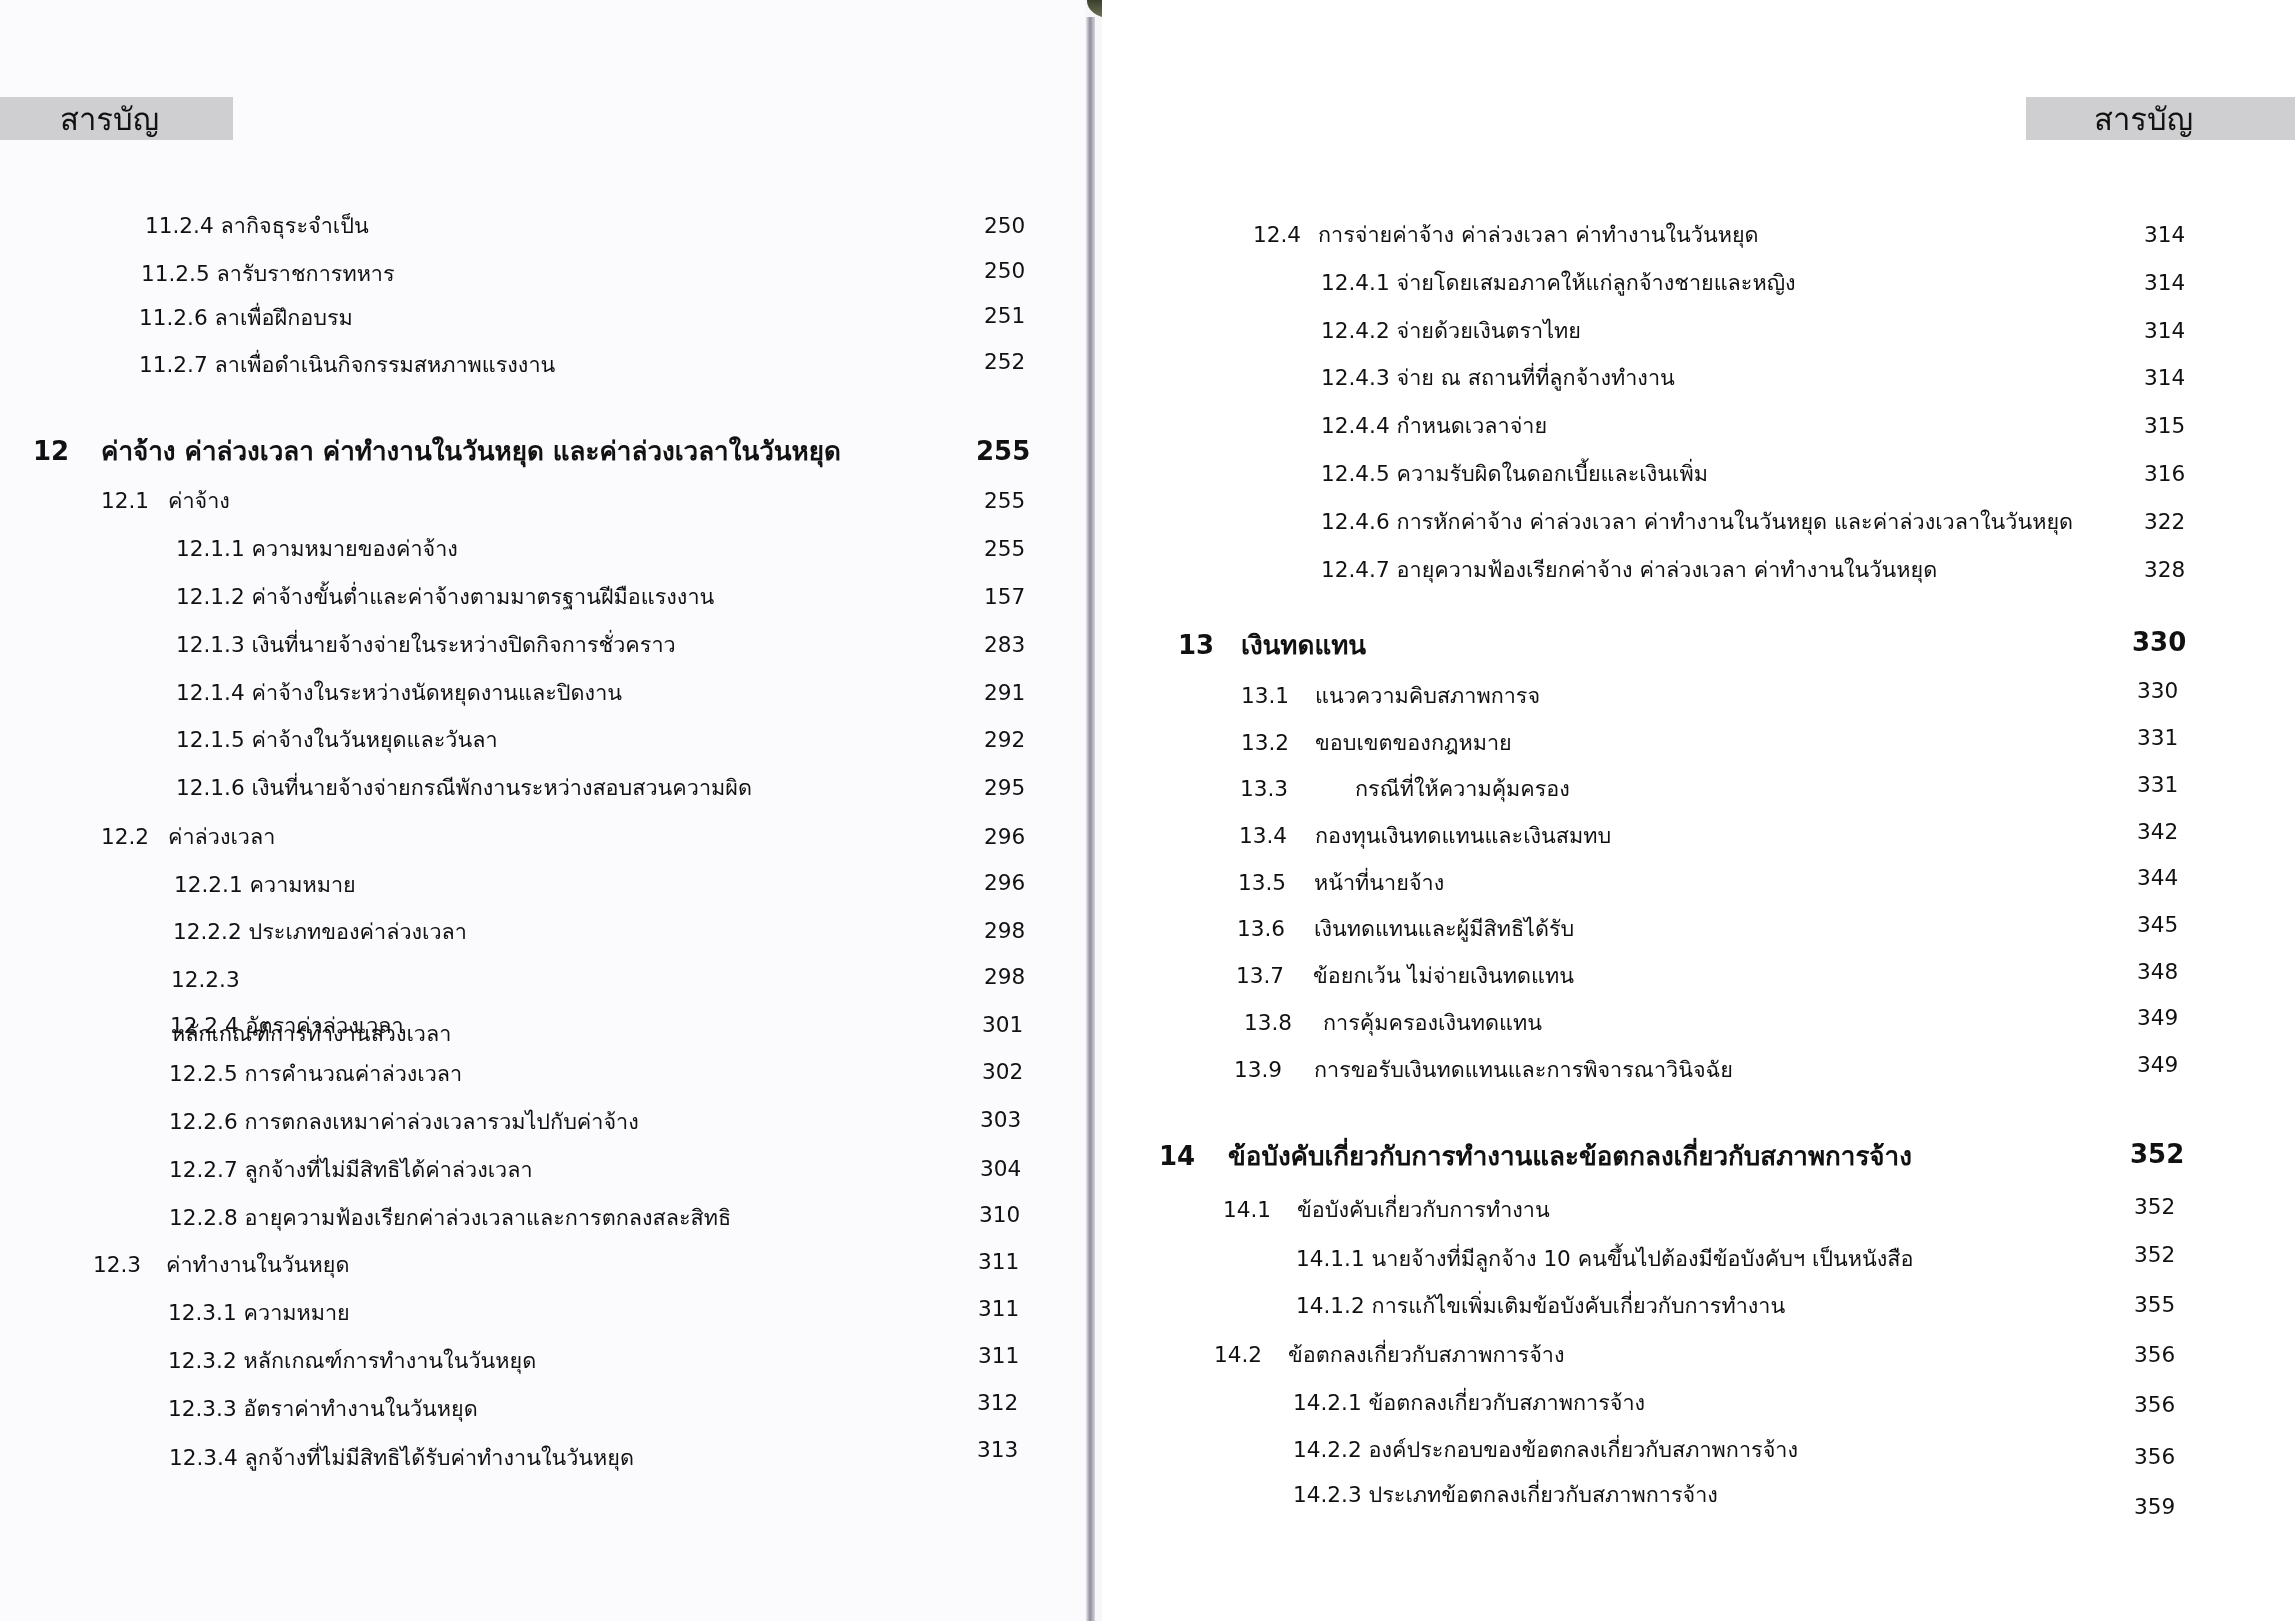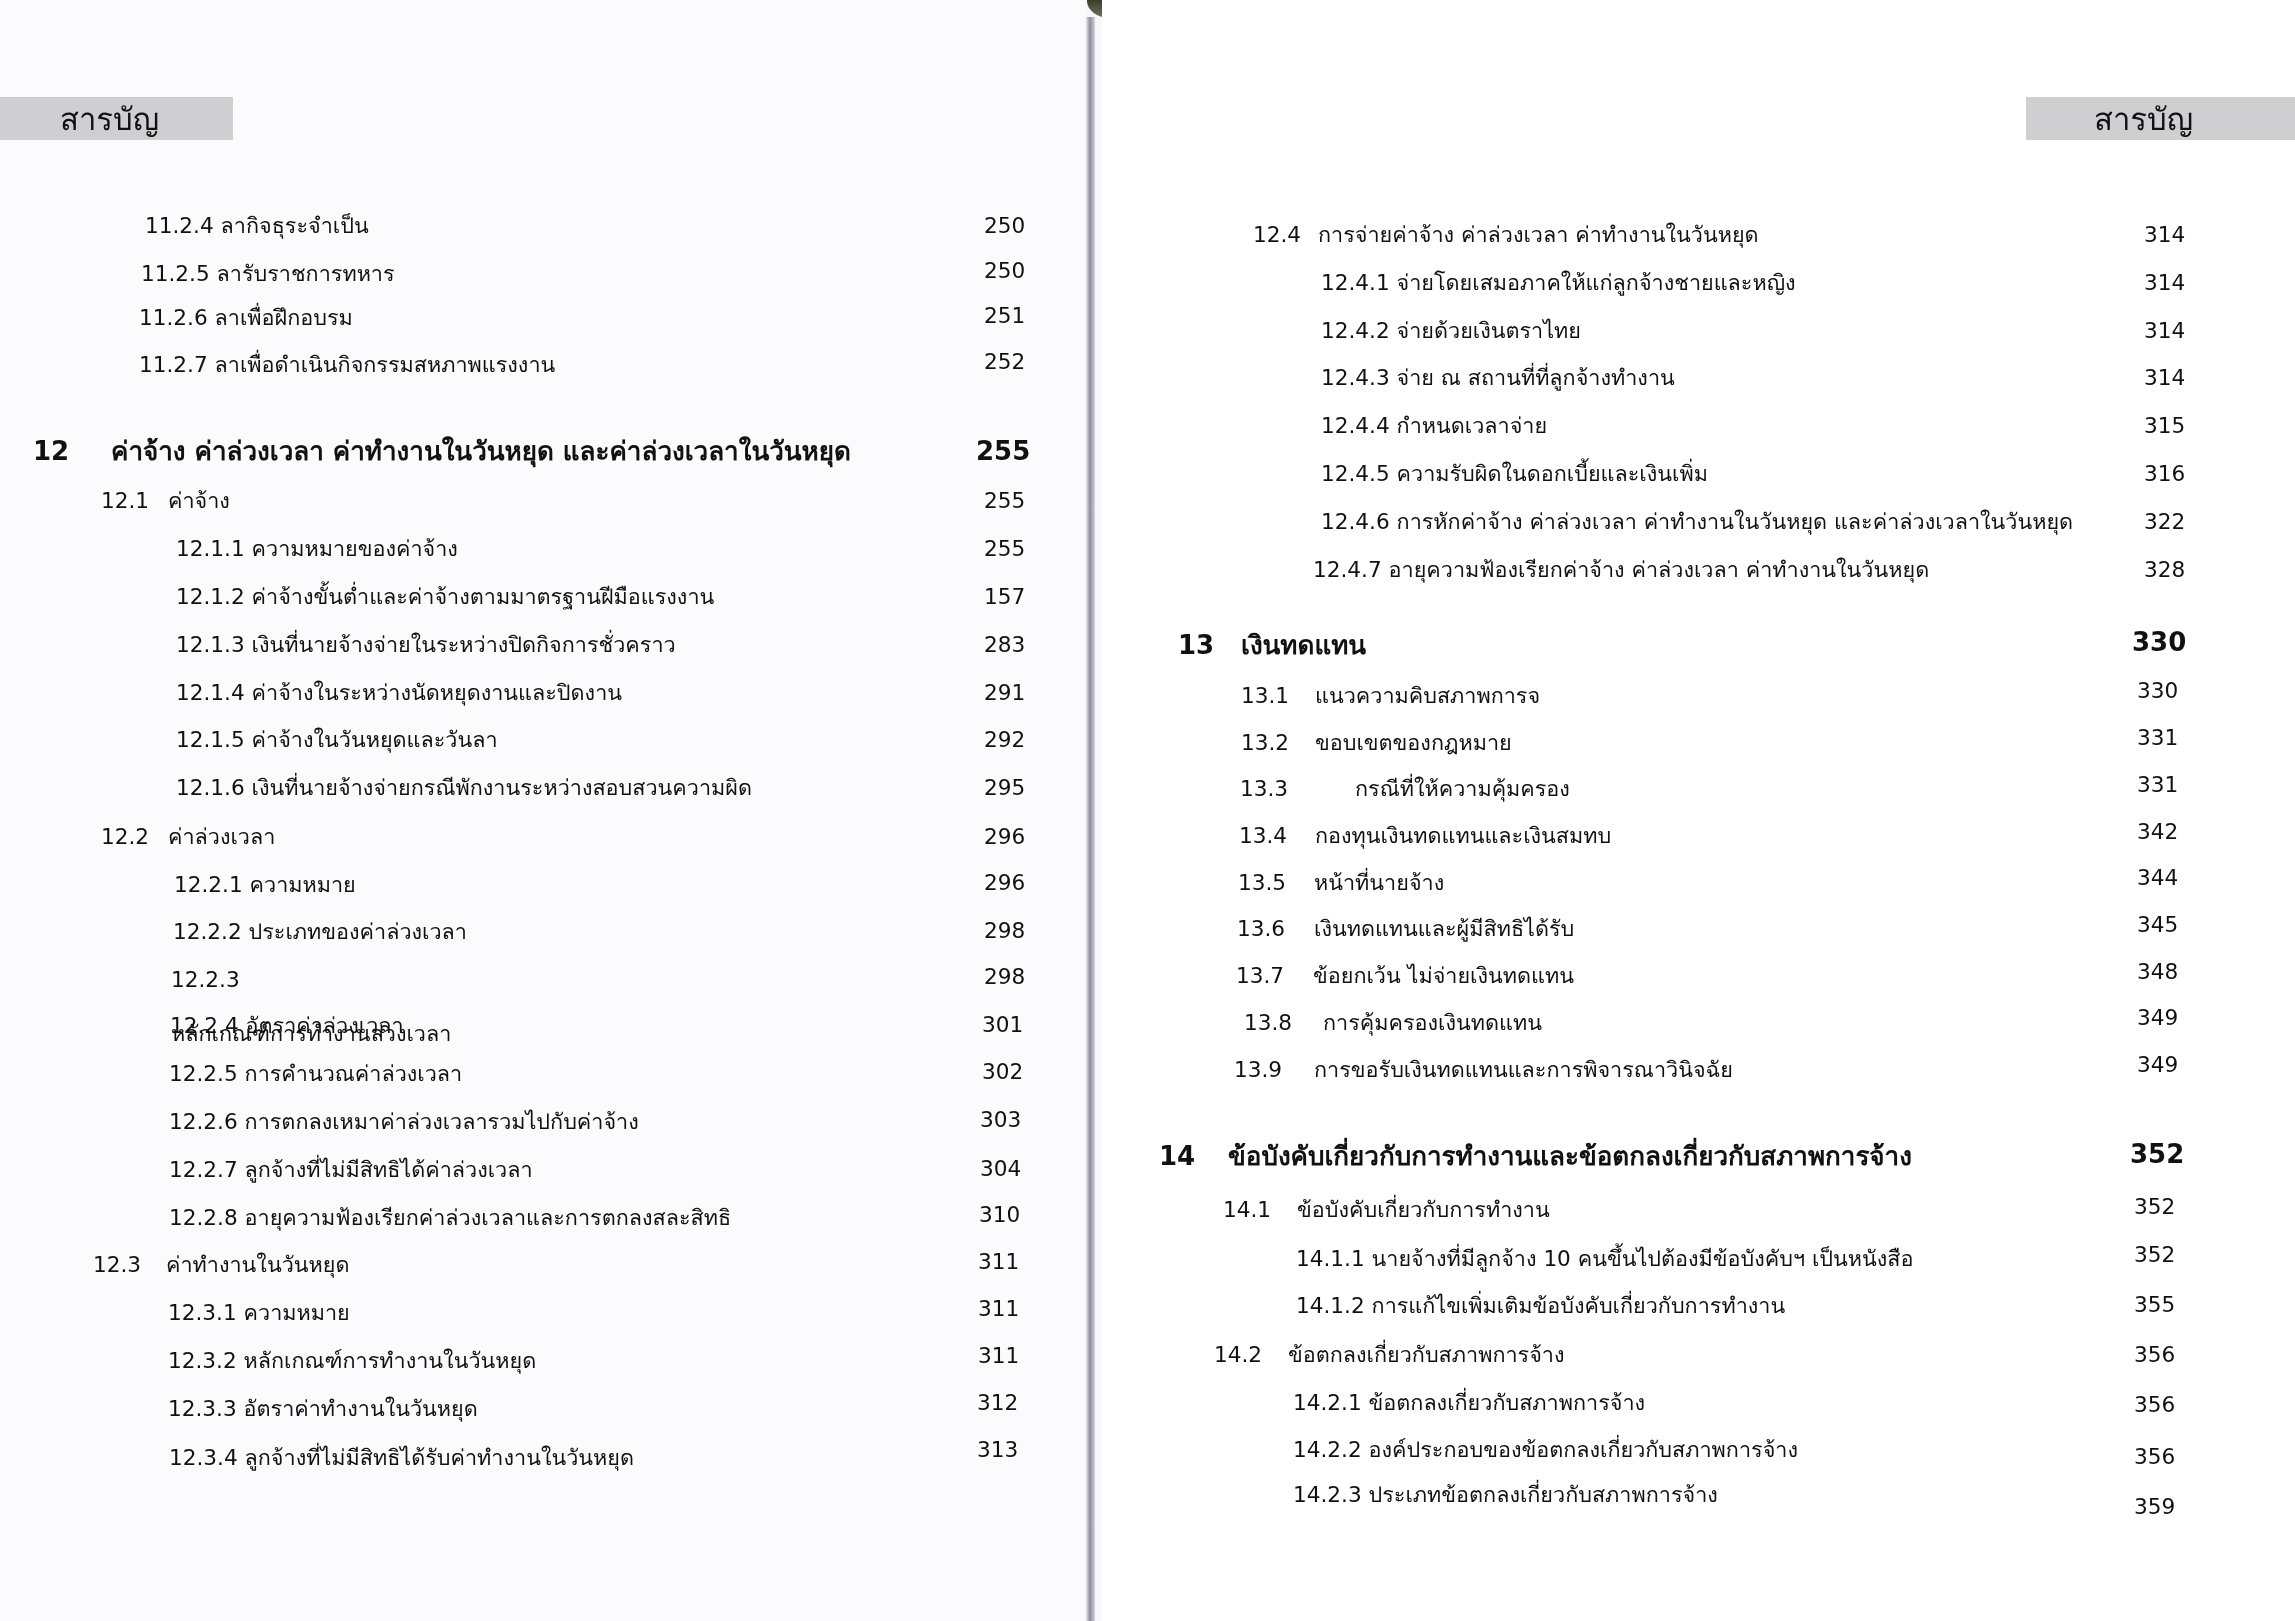--- a/index.html
+++ b/index.html
@@ -59,21 +59,21 @@
       <span>251</span>
     </div>
 
   <div class="row" style="top:351px;left:139px;">
     <span>11.2.7</span>&nbsp;<span>ลาเพื่อดำเนินกิจกรรมสหภาพแรงงาน</span>
   </div>
   <div class="row" style="top:348px;left:984px;">
       <span>252</span>
     </div>
 
-  <div class="row chap" style="top:438px;left:33px;gap:10px;">
+  <div class="row chap" style="top:438px;left:33px;">
     <span style="display:inline-block;width:68px;">12</span>
       <span>ค่าจ้าง ค่าล่วงเวลา ค่าทำงานในวันหยุด และค่าล่วงเวลาในวันหยุด</span>
   </div>
   <div class="row chap" style="top:438px;left:976px;">
       <span>255</span>
     </div>
 
   <div class="row" style="top:487px;left:101px;">
     <span style="display:inline-block;width:67px;">12.1</span>
       <span>ค่าจ้าง</span>
@@ -275,21 +275,21 @@
       <span>316</span>
     </div>
 
   <div class="row" style="top:508px;left:219px;">
     <span>12.4.6</span>&nbsp;<span>การหักค่าจ้าง ค่าล่วงเวลา ค่าทำงานในวันหยุด และค่าล่วงเวลาในวันหยุด</span>
   </div>
   <div class="row" style="top:508px;left:1042px;">
       <span>322</span>
     </div>
 
-  <div class="row" style="top:556px;left:211px;">
+  <div class="row" style="top:556px;left:219px;">
     <span>12.4.7</span>&nbsp;<span>อายุความฟ้องเรียกค่าจ้าง ค่าล่วงเวลา ค่าทำงานในวันหยุด</span>
   </div>
   <div class="row" style="top:556px;left:1042px;">
       <span>328</span>
     </div>
 
   <div class="row chap" style="top:632px;left:76px;">
     <span style="display:inline-block;width:63px;">13</span>
       <span>เงินทดแทน</span>
   </div>

